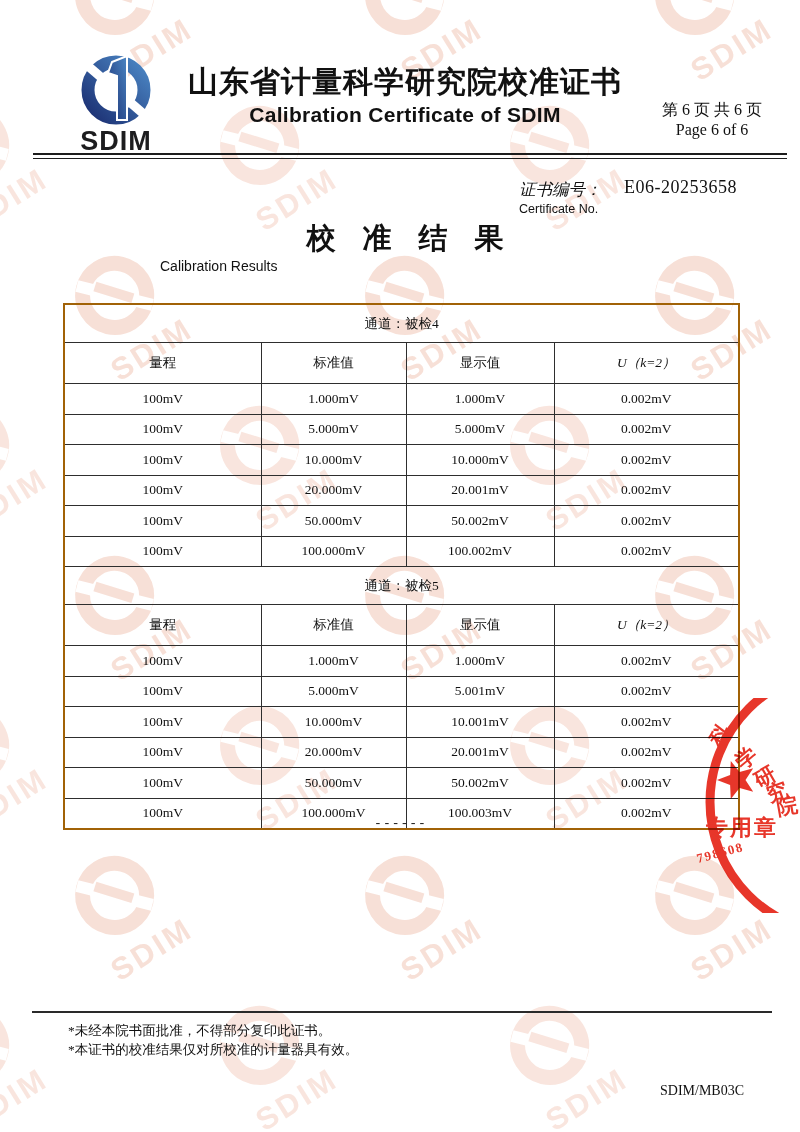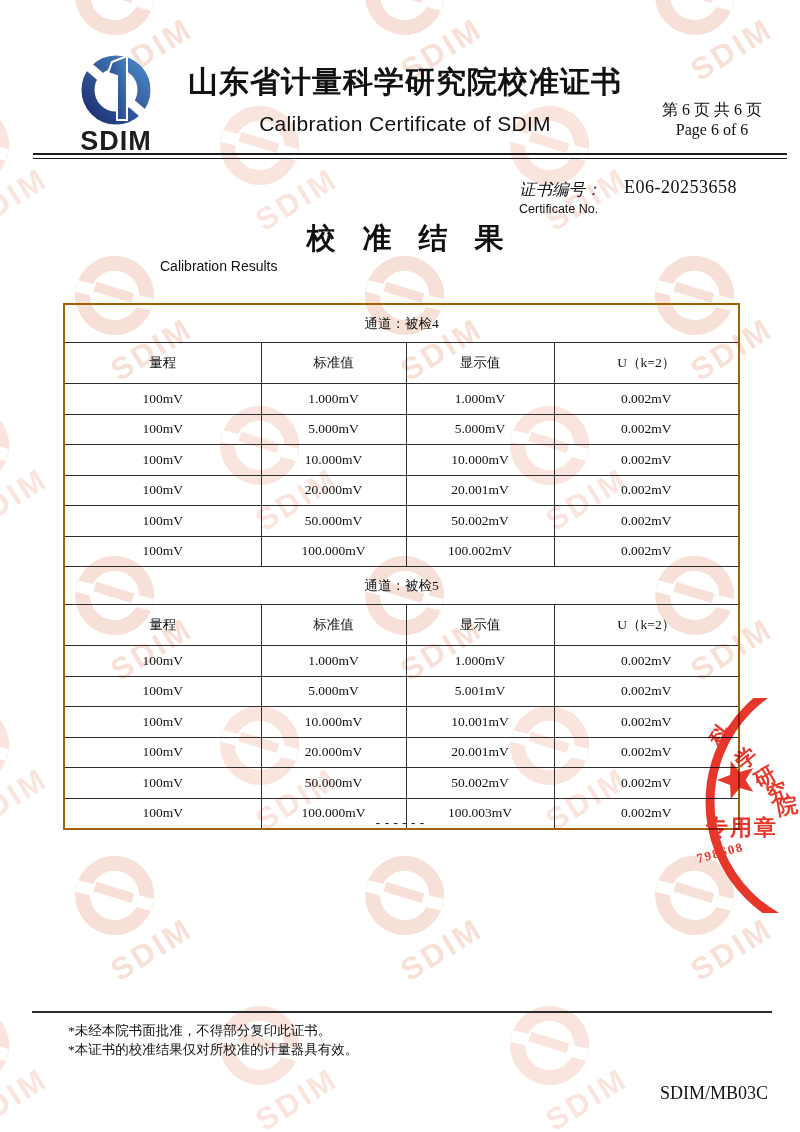--- a/index.html
+++ b/index.html
@@ -6,22 +6,22 @@
   .page{position:relative;width:800px;height:1132px;background:#ffffff;overflow:hidden;
         font-family:"Liberation Serif","DejaVu Serif",serif;color:#111;}
   .abs{position:absolute;}
   
   .wm-layer{position:absolute;inset:0;z-index:0;pointer-events:none;}
   .wm-layer svg{position:absolute;}
   
   .logo{left:70px;top:50px;width:96px;height:106px;z-index:2;}
   .title-block{left:160px;top:62px;width:490px;text-align:center;z-index:2;}
   .title-zh{font-size:30px;font-weight:700;letter-spacing:1px;white-space:nowrap;}
-  .title-en{margin-top:9px;font-family:"Liberation Sans","DejaVu Sans",sans-serif;
-            font-weight:400;font-size:21px;letter-spacing:.3px;}
+  .title-en{font-family:"Liberation Sans","DejaVu Sans",sans-serif;
+            font-weight:700;font-size:21px;letter-spacing:.3px;}
   .page-info{left:642px;top:100px;width:140px;text-align:center;z-index:2;font-size:16px;line-height:20px;}
   .hr-double{left:33px;top:153px;width:754px;height:3px;border-top:2px solid #1c1c1c;
              border-bottom:1.5px solid #1c1c1c;z-index:2;}
   
   .cert-label{left:519px;top:179px;font-size:16.5px;z-index:2;font-style:italic;}
   .cert-num{left:624px;top:177px;font-size:18px;letter-spacing:.5px;z-index:2;}
   .cert-label-en{left:519px;top:202px;font-family:"Liberation Sans","DejaVu Sans",sans-serif;
                  font-size:12.5px;z-index:2;}
   
   .res-zh{left:160px;top:219px;width:490px;text-align:center;font-size:29px;font-weight:700;
@@ -30,31 +30,31 @@
           font-family:"Liberation Sans","DejaVu Sans",sans-serif;font-size:14px;z-index:2;}
   
   .tbl-wrap{left:63px;top:303px;z-index:2;}
   table.cal{border-collapse:collapse;table-layout:fixed;width:675px;background:transparent;}
   table.cal td{border:1px solid #2e2e2e;border-top-width:1.5px;border-bottom-width:1.5px;
                text-align:center;font-size:13.5px;padding:0;overflow:hidden;}
   table.cal{border:2px solid #a16207;}
   tr.channel-row td{height:37px;border-left:none;border-right:none;}
   tr.header-row td{height:40px;}
   tr.data-row td{height:29.5px;}
-  .u-header{}
+  .u-header{font-style:italic;}
   .end-mark{left:63px;top:816px;width:675px;text-align:center;font-size:13px;
             letter-spacing:1px;z-index:2;font-family:"Liberation Mono","DejaVu Sans Mono",monospace;}
   
   .stamp{left:692px;top:698px;z-index:5;mix-blend-mode:multiply;opacity:.95;}
   .stamp text{font-family:"Liberation Serif","DejaVu Serif",serif;}
   
   .footer-line{left:32px;top:1011px;width:740px;border-top:2px solid #2a2a2a;z-index:2;}
   .note1{left:68px;top:1022px;font-size:13.5px;z-index:2;}
   .note2{left:68px;top:1041px;font-size:13.5px;z-index:2;}
-  .doc-code{left:660px;top:1083px;font-size:18px;z-index:2;text-align:center;}
+  .doc-code{left:660px;top:1083px;font-size:14px;z-index:2;text-align:center;}
 </style>
 </head>
 <body>
 
 <div class="page">
 
   <div class="wm-layer">
       <svg width="150" height="150" viewBox="0 0 150 150" style="left: 55px; top: -55px; opacity: 0.9;">
         <g transform="rotate(-32 75 75)">
        <circle cx="75" cy="46" r="32" fill="none" stroke="#f7ddd3" stroke-width="15"></circle>

